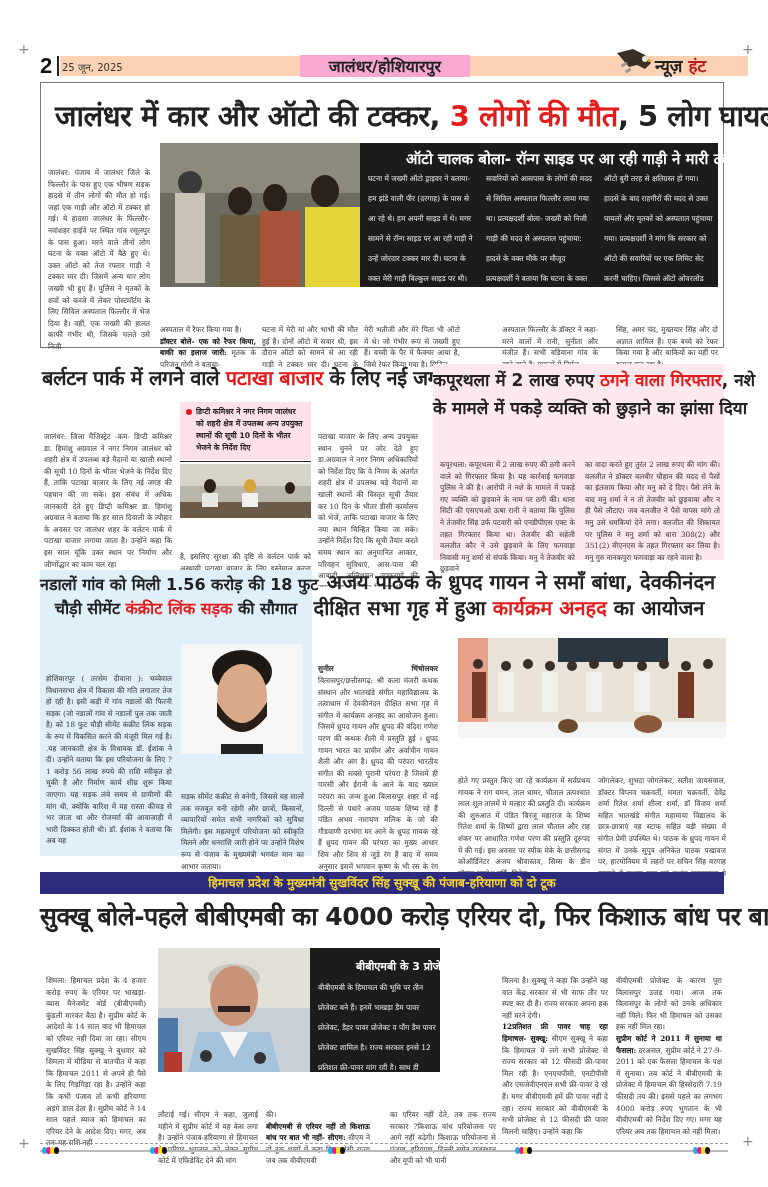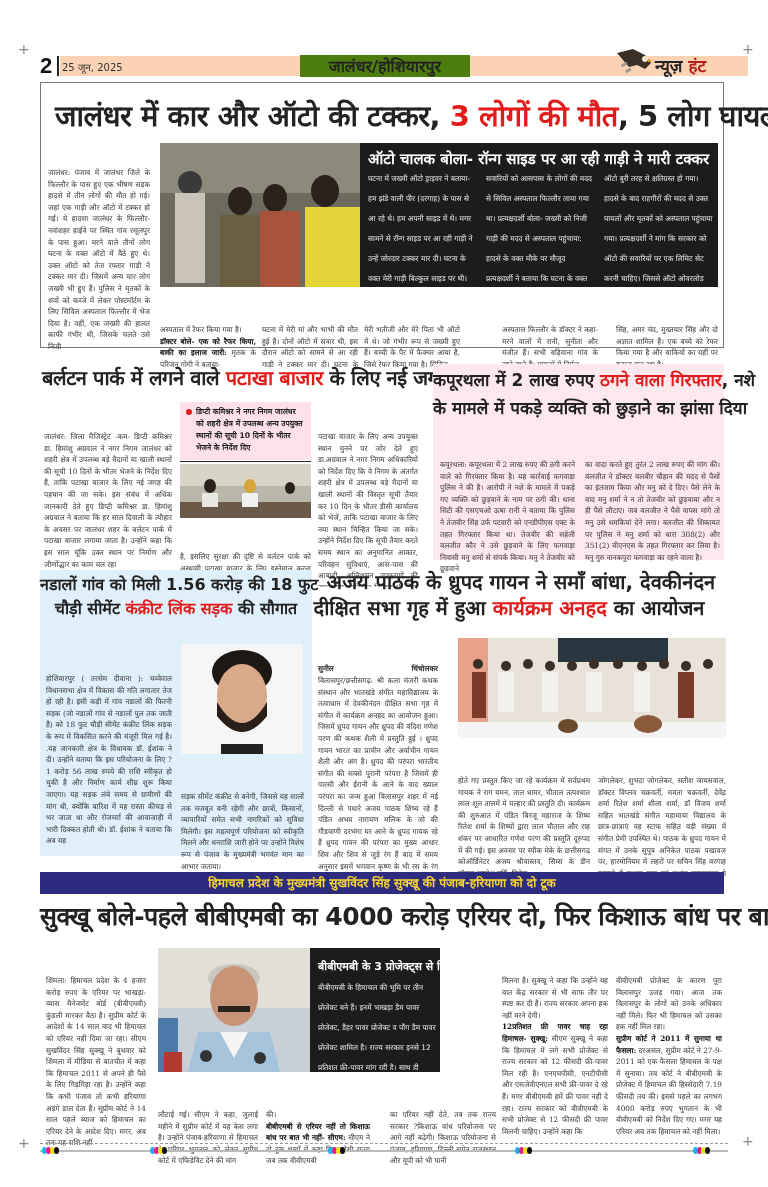--- a/index.html
+++ b/index.html
@@ -3,32 +3,32 @@
 <meta charset="utf-8">
 <style>
   * { box-sizing: border-box; margin: 0; padding: 0; }
   html, body { width: 768px; height: 1187px; background: #fff; overflow: hidden; }
   body { font-family: "DejaVu Sans", sans-serif; color: #222; position: relative; }
   .crop { position: absolute; color: #888; font-size: 14px; line-height: 14px; }
   .hdr-band { position: absolute; top: 56px; height: 20px; background: #fbd3b4; }
   .pageno { position: absolute; left: 40px; top: 53px; font-family: "Liberation Sans", sans-serif; font-weight: bold; font-size: 22px; color: #111; }
   .pagebar { position: absolute; left: 57px; top: 56px; width: 2px; height: 20px; background: #222; }
   .date { position: absolute; left: 62px; top: 60px; font-size: 10px; color: #333; }
-  .section-title { position: absolute; left: 300px; top: 55px; width: 170px; text-align: center; font-size: 16px; font-weight: bold; color: #222; background: #4d7c0f; }
+  .section-title { position: absolute; left: 300px; top: 55px; width: 170px; text-align: center; font-size: 16px; font-weight: bold; color: #222; background: #f9a8d4; }
   .brand { position: absolute; left: 615px; top: 45px; width: 130px; height: 34px; }
   .brand-name { position: absolute; left: 40px; top: 9px; font-size: 17px; font-weight: bold; color: #222; white-space: nowrap; }
   .brand-name .red { color: #b91c1c; }
   .bird { position: absolute; left: 0; top: 0; width: 40px; height: 34px; }
   .box1 { position: absolute; left: 40px; top: 82px; width: 684px; height: 266px; border: 1px solid #777; }
   .h1 { position: absolute; left: 55px; top: 95px; font-size: 29px; font-weight: bold; color: #222; white-space: nowrap; letter-spacing: -0.5px; }
   .red { color: #e21b1b; }
   .col { position: absolute; font-family: "DejaVu Serif", serif; font-size: 7.3px; line-height: 11.6px; color: #333; text-align: justify; overflow: hidden; margin-top: 31px; }
   .col b { color: #111; }
   .photo { position: absolute; background: #6c6a60; overflow: hidden; }
-  .darkbox { position: absolute; background: #1c1c1c; color: #fff; }
+  .darkbox { position: absolute; background: #1c1c1c; color: #fff; padding-left: 38px; }
   .darkbox .dh { font-size: 15px; font-weight: bold; color: #fff; white-space: nowrap; padding: 5px 0 0 8px; }
   .darkbox .dc { position: absolute; font-size: 7.4px; line-height: 20px; color: #eee; overflow: hidden; }
   .h2 { position: absolute; left: 42px; top: 364px; font-size: 20px; font-weight: bold; white-space: nowrap; color: #222; letter-spacing: -0.4px; }
   .pinkbox { position: absolute; background: #fde8ee; }
   .h3 { position: absolute; font-size: 19px; font-weight: bold; white-space: nowrap; color: #222; text-align: center; }
   .callout { position: absolute; left: 180px; top: 402px; width: 131px; height: 58px; background: #fde0e8; font-size: 7.6px; font-weight: bold; line-height: 12px; color: #222; padding: 4px 6px 0 16px; }
   .callout .dot { position: absolute; left: 6px; top: 7px; width: 6px; height: 6px; background: #e21b1b; border-radius: 50%; }
   .bluebox { position: absolute; left: 40px; top: 570px; width: 272px; height: 286px; background: #dff0fb; }
   .navy { position: absolute; left: 40px; top: 872px; width: 684px; height: 22px; background: #2d2b7d; color: #f6d533; font-size: 12px; font-weight: bold; text-align: center; line-height: 22px; }
   .h5 { position: absolute; left: 40px; top: 898px; width: 684px; text-align: center; font-size: 25px; font-weight: bold; white-space: nowrap; color: #222; letter-spacing: -0.5px; }

